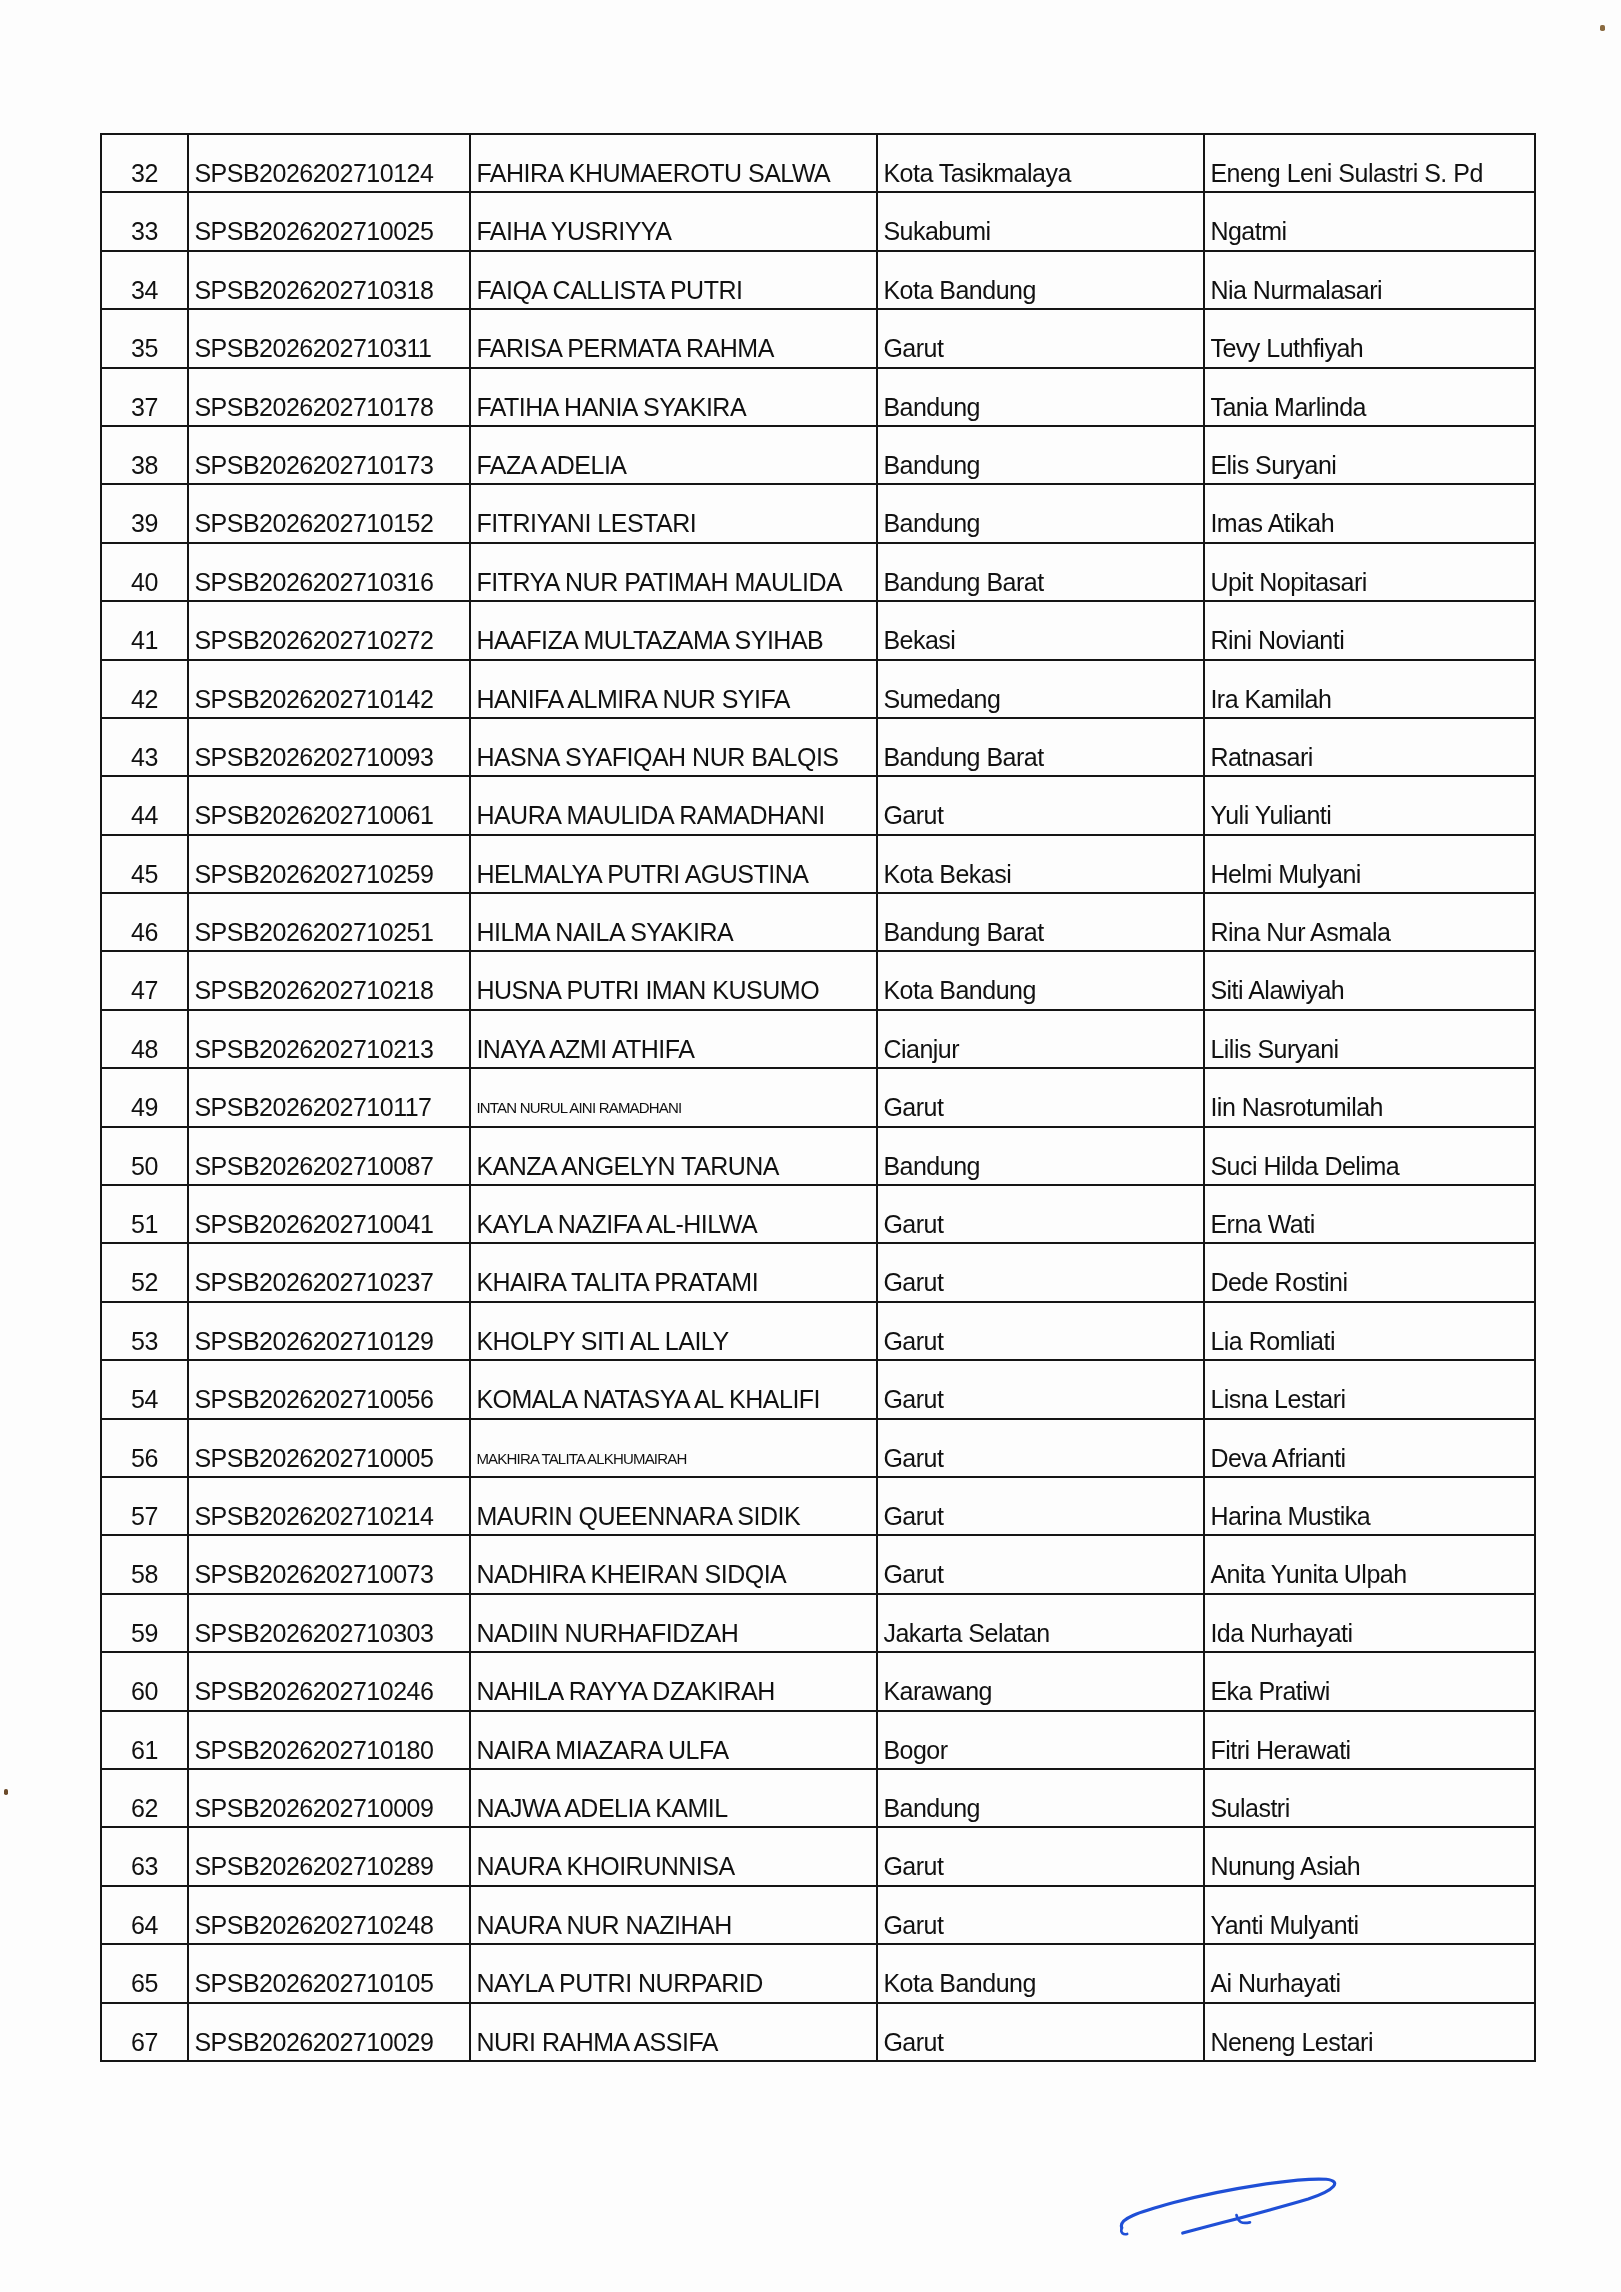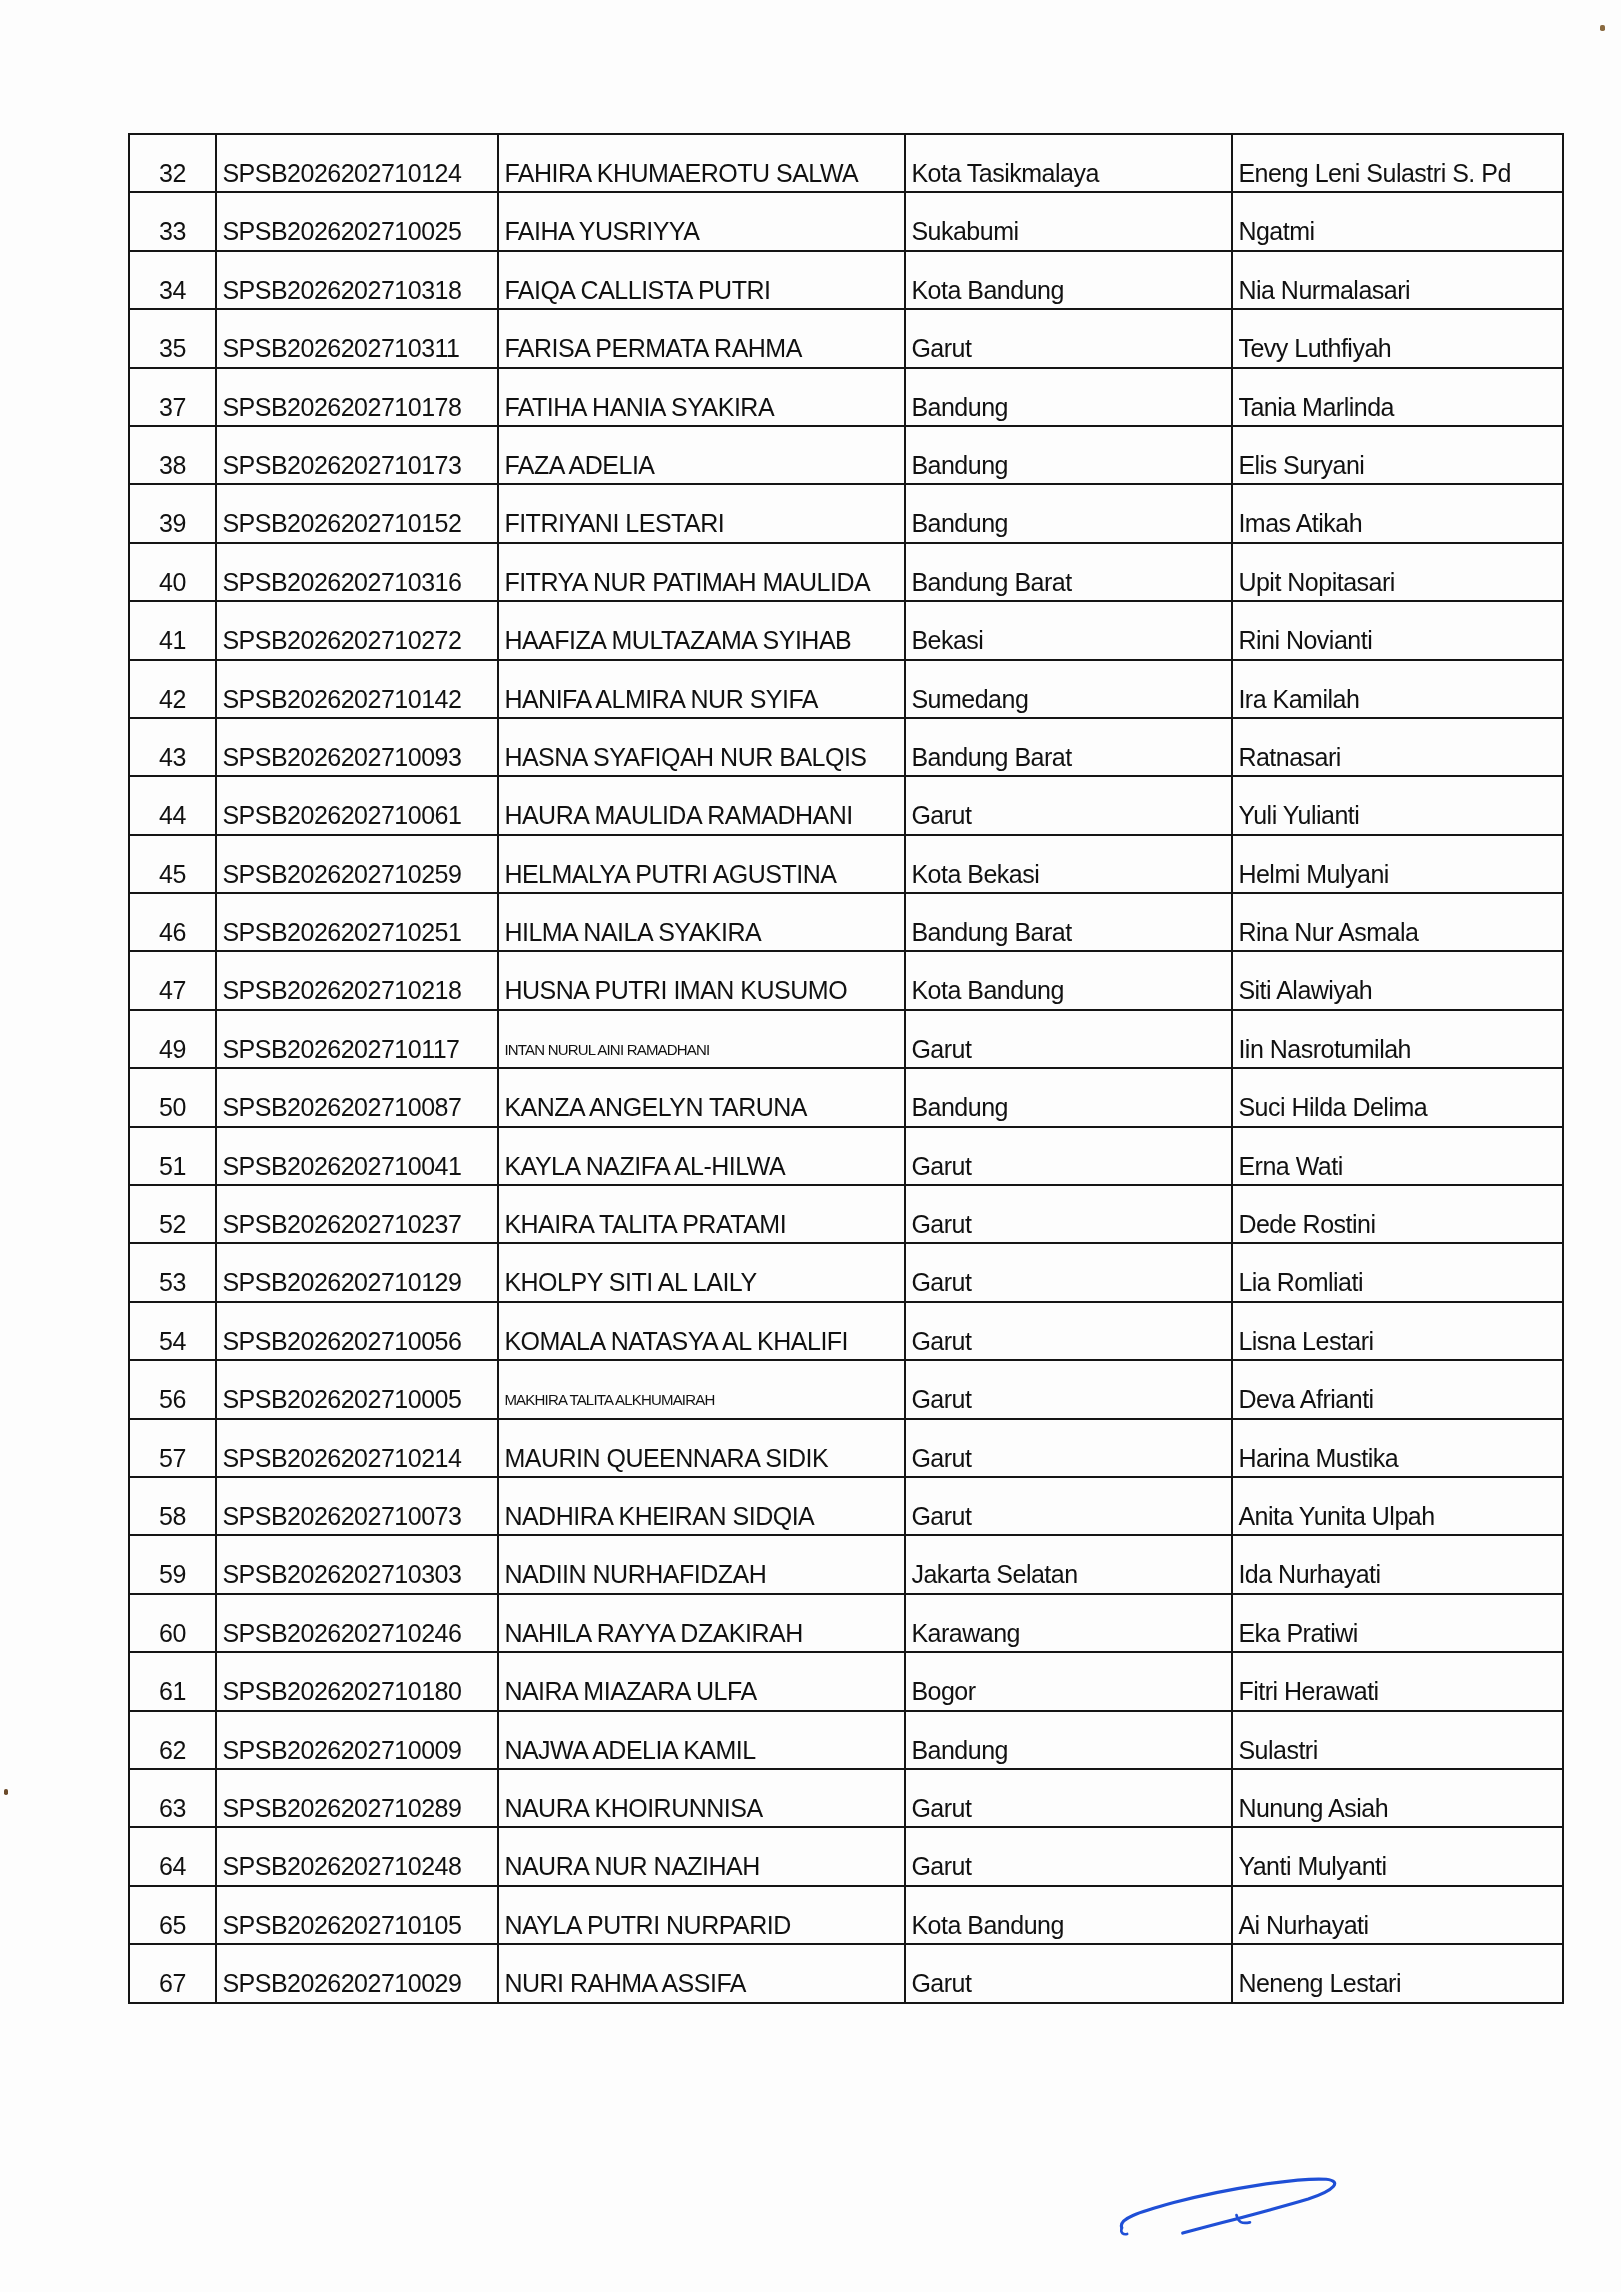--- a/index.html
+++ b/index.html
@@ -22,21 +22,20 @@
       background: #fdfdfd;
     }
     table.roster {
       position: absolute;
       left: 100px;
       top: 133px;
       width: 1435px;
       border-collapse: collapse;
       table-layout: fixed;
       border: 2.7px solid #111;
-      margin-left: 28px;
     }
     table.roster td {
       border: 2.2px solid #151515;
       height: 51px;
       padding: 0 5.4px;
       font-size: 25px;
       line-height: 25px;
       vertical-align: bottom;
       padding-bottom: 5.4px;
       white-space: nowrap;
@@ -177,20 +176,27 @@
           <td class="mother">Rina Nur Asmala</td>
         </tr>
         <tr>
           <td class="no">47</td>
           <td class="reg">SPSB2026202710218</td>
           <td class="name">HUSNA PUTRI IMAN KUSUMO</td>
           <td class="city">Kota Bandung</td>
           <td class="mother">Siti Alawiyah</td>
         </tr>
         <tr>
+          <td class="no">48</td>
+          <td class="reg">SPSB2026202710213</td>
+          <td class="name">INAYA AZMI ATHIFA</td>
+          <td class="city">Cianjur</td>
+          <td class="mother">Lilis Suryani</td>
+        </tr>
+        <tr>
           <td class="no">49</td>
           <td class="reg">SPSB2026202710117</td>
           <td class="name small">INTAN NURUL AINI RAMADHANI</td>
           <td class="city">Garut</td>
           <td class="mother">Iin Nasrotumilah</td>
         </tr>
         <tr>
           <td class="no">50</td>
           <td class="reg">SPSB2026202710087</td>
           <td class="name">KANZA ANGELYN TARUNA</td>

